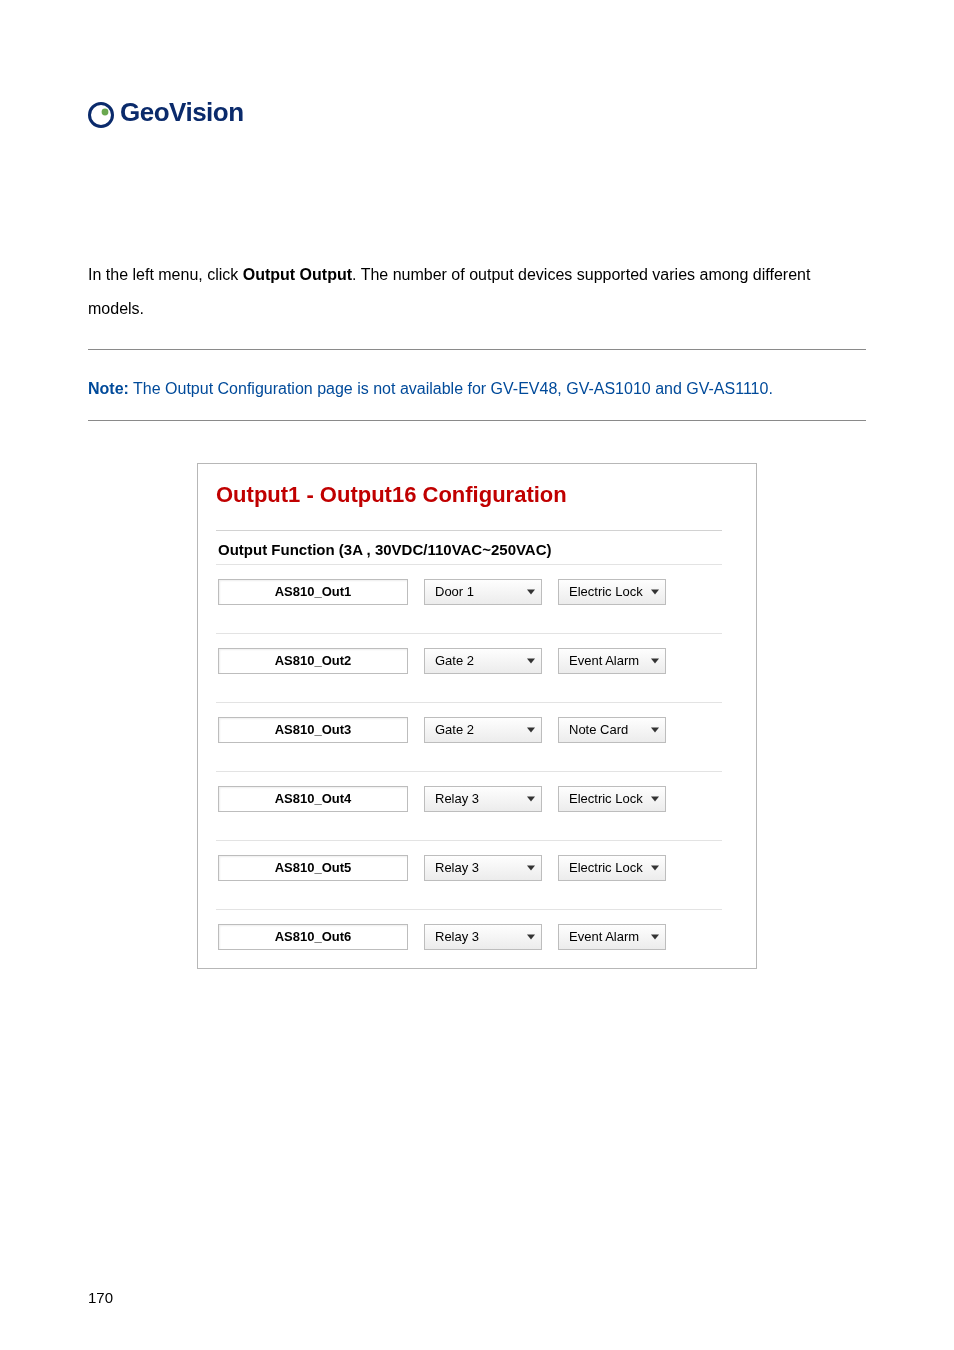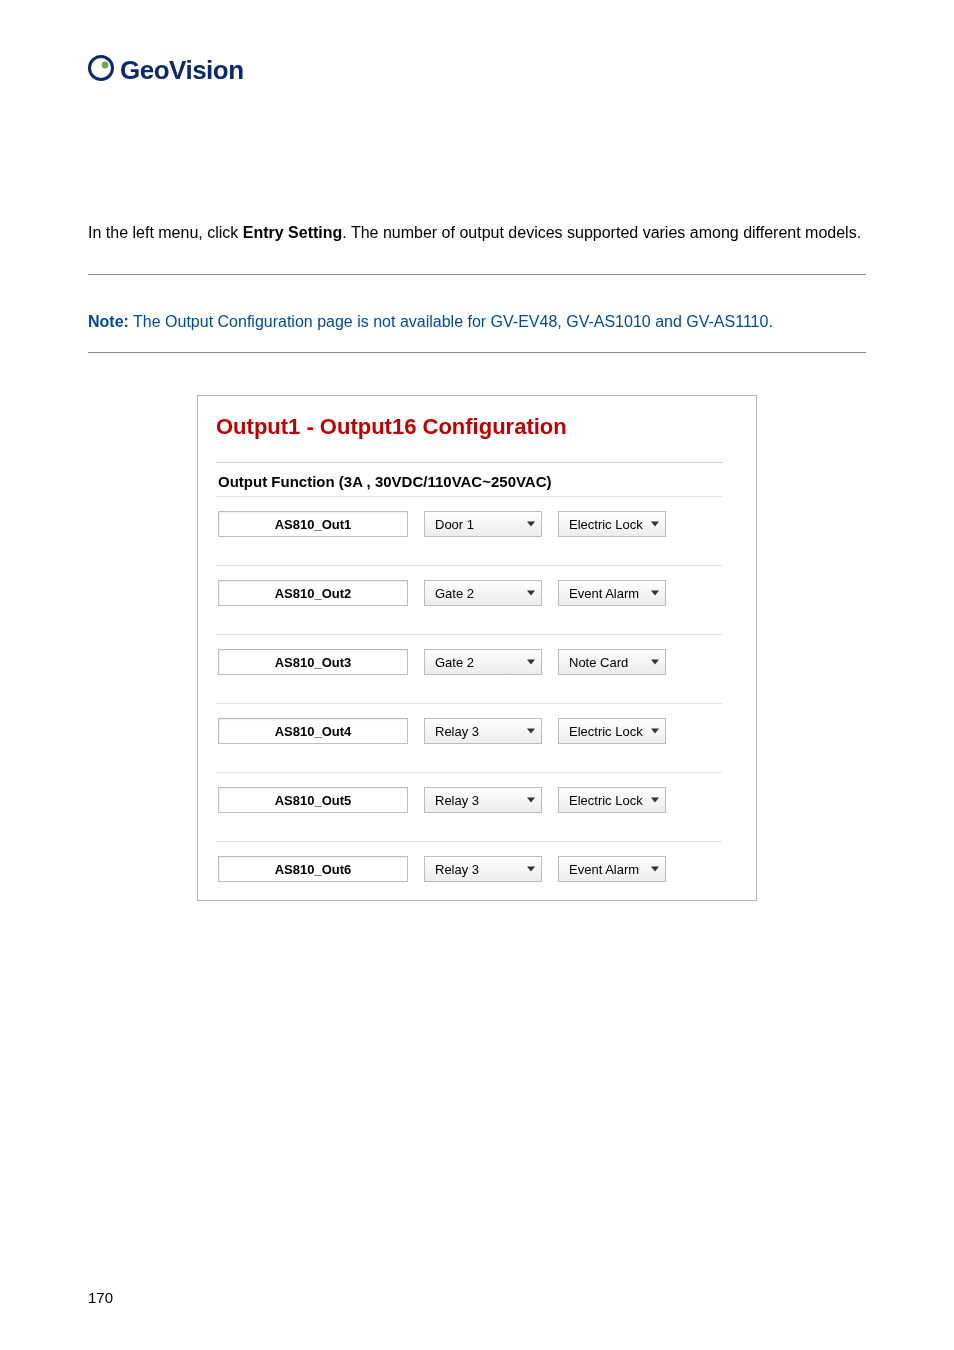--- a/index.html
+++ b/index.html
@@ -12,23 +12,24 @@
     height: 1350px;
     position: relative;
   }
   .page {
     padding: 55px 88px 40px 88px;
     position: relative;
     height: 100%;
   }
   .logo-row {
     display: flex;
-    align-items: flex-start;
+    align-items: flex-end;
     gap: 6px;
     margin-bottom: 30px;
+    margin-top: 42px;
   }
   .logo-mark {
     position: relative;
     width: 26px;
     height: 26px;
   }
   .logo-mark svg { display: block; }
   .logo-text {
     font-size: 26px;
     font-weight: bold;
@@ -44,21 +45,21 @@
   }
   .hr {
     border: none;
     border-top: 1px solid #8a8a8a;
     margin: 0;
   }
   .note {
     font-size: 16px;
     color: #004a9a;
     line-height: 2.1;
-    margin: 30px 0 14px 0;
+    margin: 22px 0 14px 0;
   }
   .bold { font-weight: bold; }
 
   .config-card {
     width: 560px;
     margin: 42px auto 0 auto;
     border: 1px solid #b7b7b7;
     background: #fff;
     padding: 18px 34px 0 18px;
   }
@@ -143,21 +144,21 @@
         <circle cx="13" cy="13" r="11.5" fill="none" stroke="#0a2a6b" stroke-width="3"></circle>
         <circle cx="17" cy="10" r="3.4" fill="#6aa84f"></circle>
       </svg>
     </span>
     <span class="logo-text">GeoVision</span>
   </div>
 
   <div class="intro-gap"></div>
 
   <p class="para">
-    <span>In the left menu, click </span><span class="bold">Entry Setting</span><span>. The number of output devices supported varies among different models.</span>
+    <span>In the left menu, click </span><span class="bold">Output Output</span><span>. The number of output devices supported varies among different models.</span>
   </p>
 
   <hr class="hr">
   <p class="note">
     <span class="bold">Note:</span><span> The Output Configuration page is not available for GV-EV48, GV-AS1010 and GV-AS1110.</span>
   </p>
   <hr class="hr">
 
   <div class="config-card">
     <div class="config-title">Output1 - Output16 Configuration</div>

